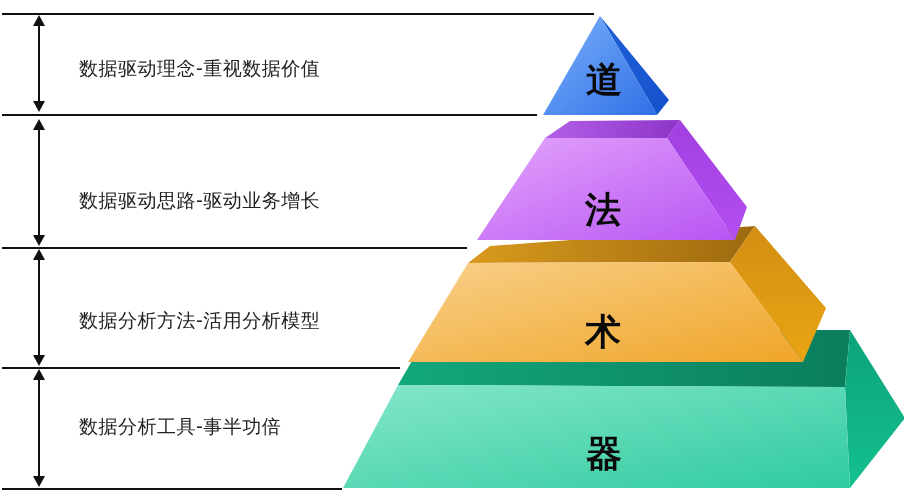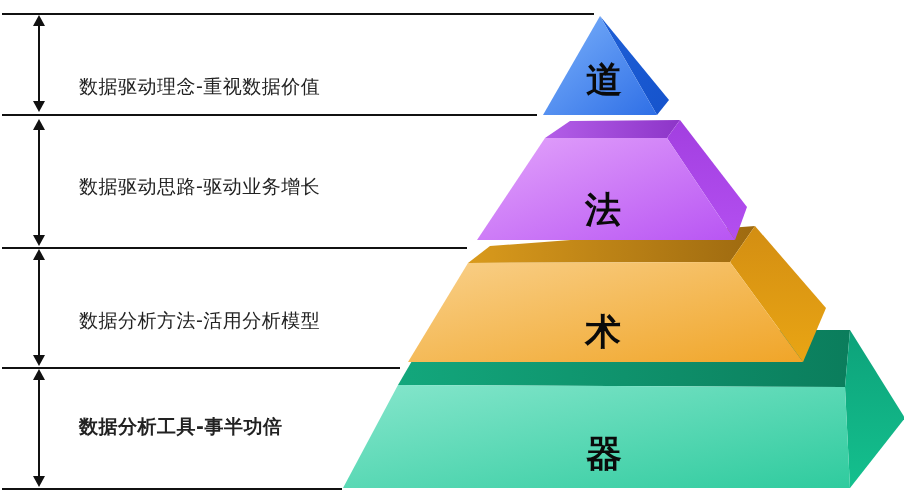--- a/index.html
+++ b/index.html
@@ -40,24 +40,24 @@
   <div class="arrow-up" style="top:249px;"></div>
   <div class="vline" style="top:256px;height:102px;"></div>
   <div class="arrow-down" style="top:355px;"></div>
 </div>
 <div>
   <div class="arrow-up" style="top:369px;"></div>
   <div class="vline" style="top:376px;height:102px;"></div>
   <div class="arrow-down" style="top:476px;"></div>
 </div>
 
-<div class="label" style="top:74px;">数据驱动理念-重视数据价值</div>
-<div class="label" style="top:174px;text-align:right;">数据驱动思路-驱动业务增长</div>
+<div class="label" style="top:56px;">数据驱动理念-重视数据价值</div>
+<div class="label" style="top:188px;text-align:right;">数据驱动思路-驱动业务增长</div>
 <div class="label" style="top:308px;">数据分析方法-活用分析模型</div>
-<div class="label" style="top:414px;font-weight:bold;">数据分析工具-事半功倍</div>
+<div class="label" style="top:414px;">数据分析工具-事半功倍</div>
 
 <svg class="pyr" width="904" height="500" viewBox="0 0 904 500">
   <defs>
     <linearGradient id="gBlueF" x1="0" y1="0" x2="1" y2="1">
       <stop offset="0" stop-color="#7cb2fb"></stop>
         <stop offset="1" stop-color="#2f6fe6"></stop>
     </linearGradient>
     <linearGradient id="gBlueS" x1="0" y1="0" x2="1" y2="1">
       <stop offset="0" stop-color="#1e5fd6"></stop>
         <stop offset="1" stop-color="#1553cc"></stop>

